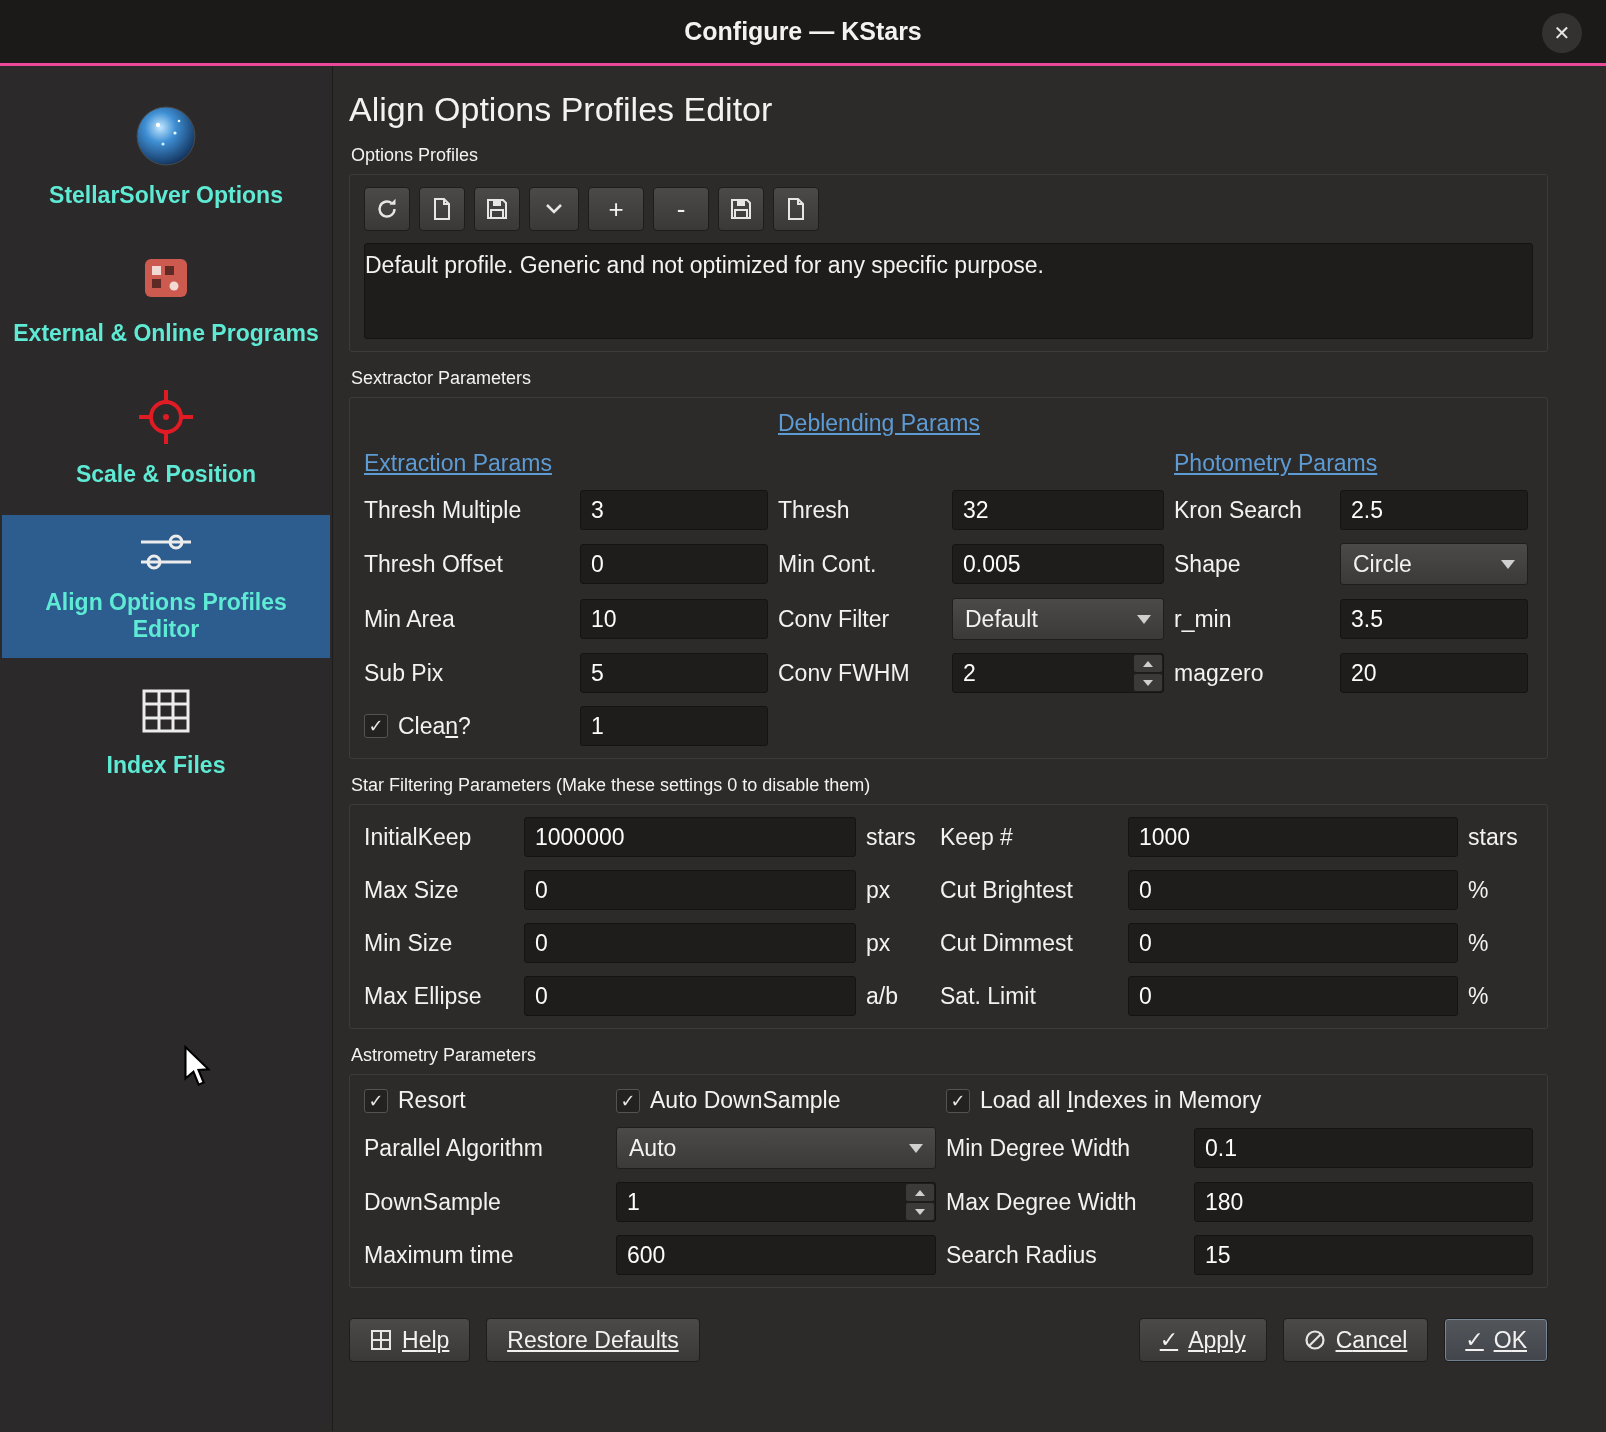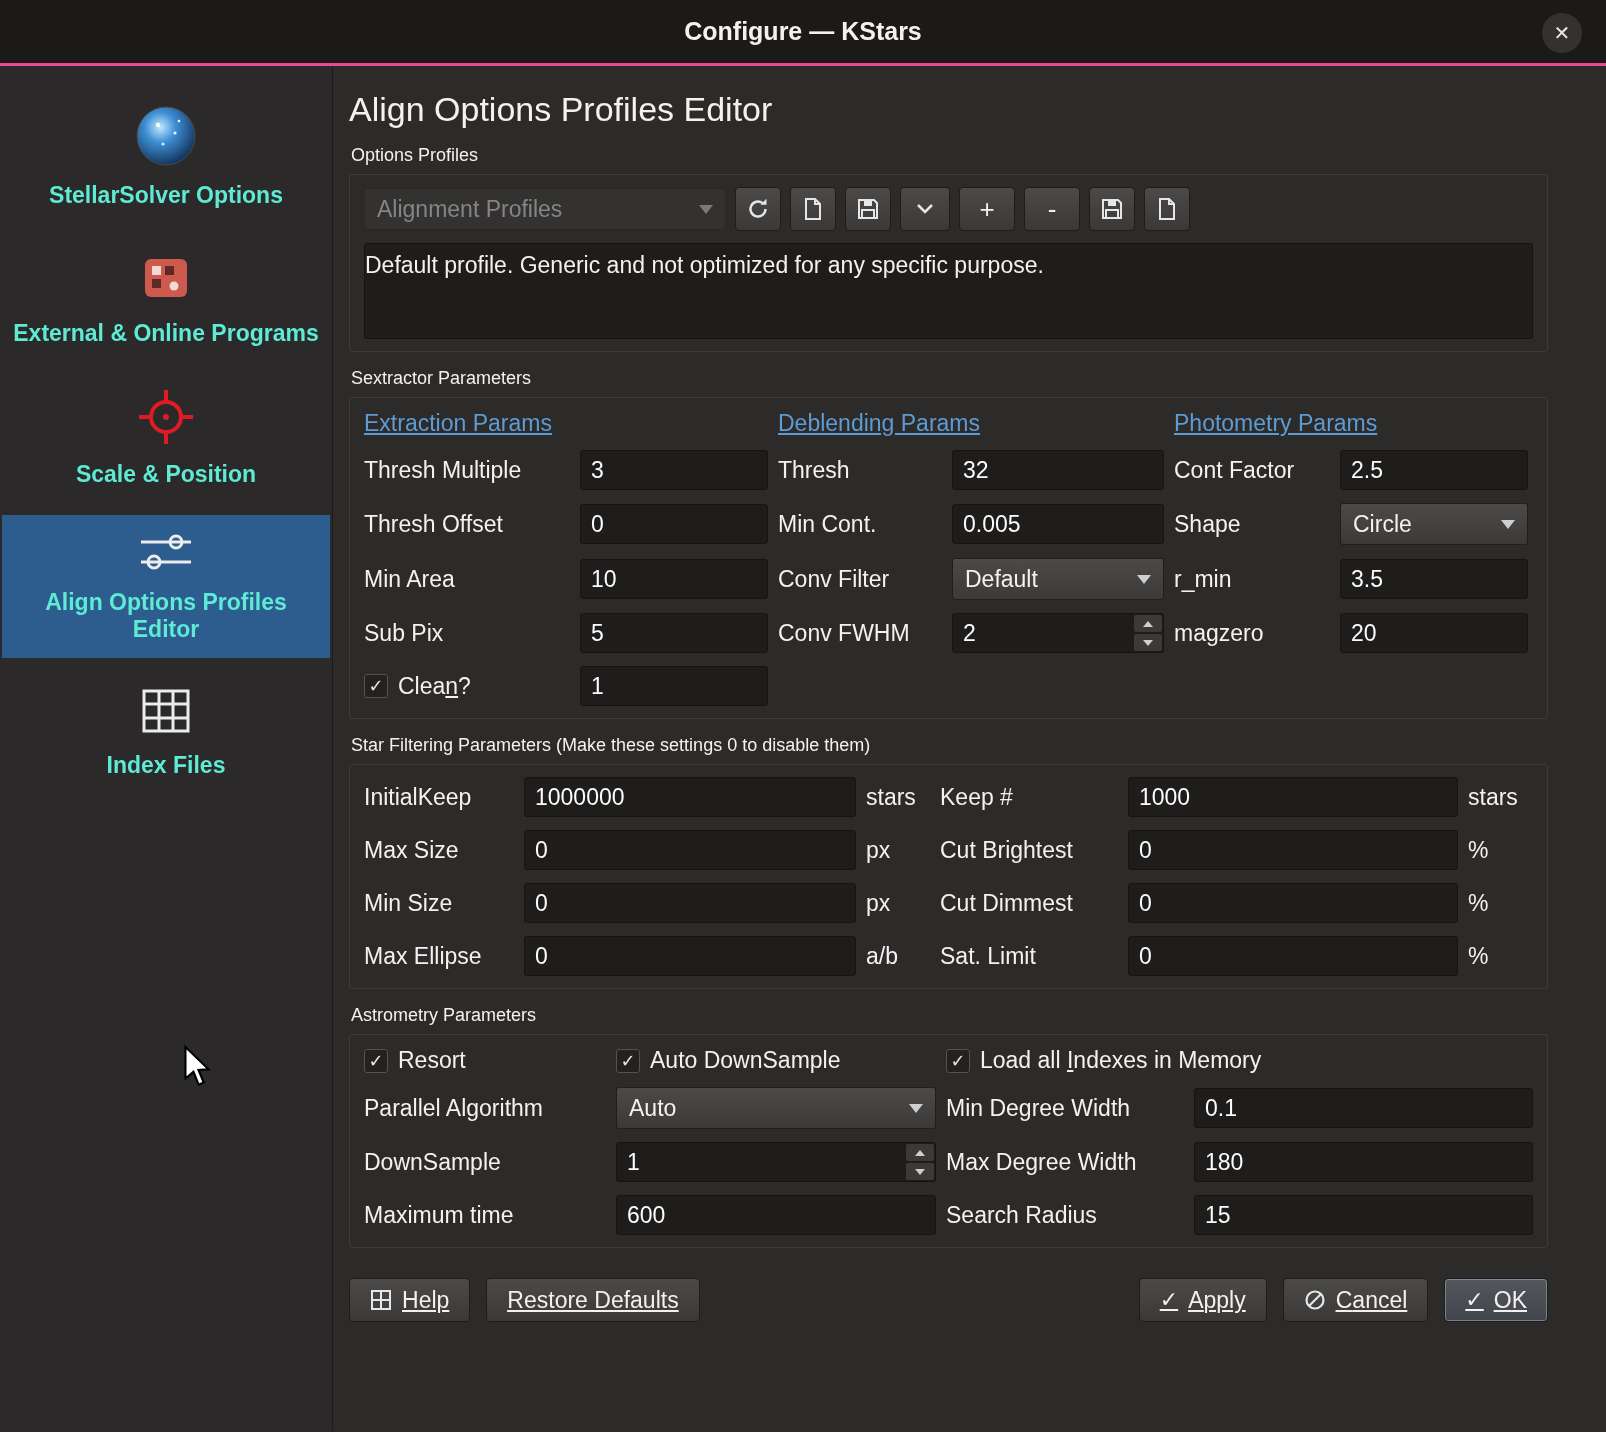--- a/index.html
+++ b/index.html
@@ -172,24 +172,20 @@
     </div>
   </nav>
 
   <main class="content">
     <h1 class="page-title">Align Options Profiles Editor</h1>
 
     <section class="group">
       <div class="group-title">Options Profiles</div>
       <div class="groupbox">
         <div class="toolbar">
-          <div class="combo disabled w-profiles">
-            <span class="combo-text">Alignment Profiles</span>
-            <span class="dd-arrow"></span>
-          </div>
           <button class="btn iconbtn">
             <span class="bicon">
               <svg width="24" height="24" viewBox="0 0 24 24">
                   <path d="M19.5 12a7.5 7.5 0 1 1-3-6" fill="none" stroke="#e6e6e6" stroke-width="2.4"></path>
                   <path d="M20.5 1.8v6h-6z" fill="#e6e6e6"></path>
                 </svg>
             </span>
           </button>
           <button class="btn iconbtn">
             <span class="bicon">
@@ -240,29 +236,29 @@
           </button>
         </div>
         <div class="desc-box">Default profile. Generic and not optimized for any specific purpose.</div>
       </div>
     </section>
 
     <section class="group">
       <div class="group-title">Sextractor Parameters</div>
       <div class="groupbox">
         <div class="sex-grid">
+          <a class="plink" style="grid-column:3/5">Deblending Params</a>
           <a class="plink" style="grid-column:1/3">Extraction Params</a>
-          <a class="plink" style="grid-column:3/5">Deblending Params</a>
           <a class="plink" style="grid-column:5/7">Photometry Params</a>
 
           <span class="flabel">Thresh Multiple</span>
           <input class="fld" value="3" style="">
           <span class="flabel">Thresh</span>
           <input class="fld" value="32" style="">
-          <span class="flabel">Cont Factor</span>
+          <span class="flabel">Kron Search</span>
           <input class="fld" value="2.5" style="">
 
           <span class="flabel">Thresh Offset</span>
           <input class="fld" value="0" style="">
           <span class="flabel">Min Cont.</span>
           <input class="fld" value="0.005" style="">
           <span class="flabel">Shape</span>
           <div class="combo">
             <span class="combo-text">Circle</span>
             <span class="dd-arrow"></span>

